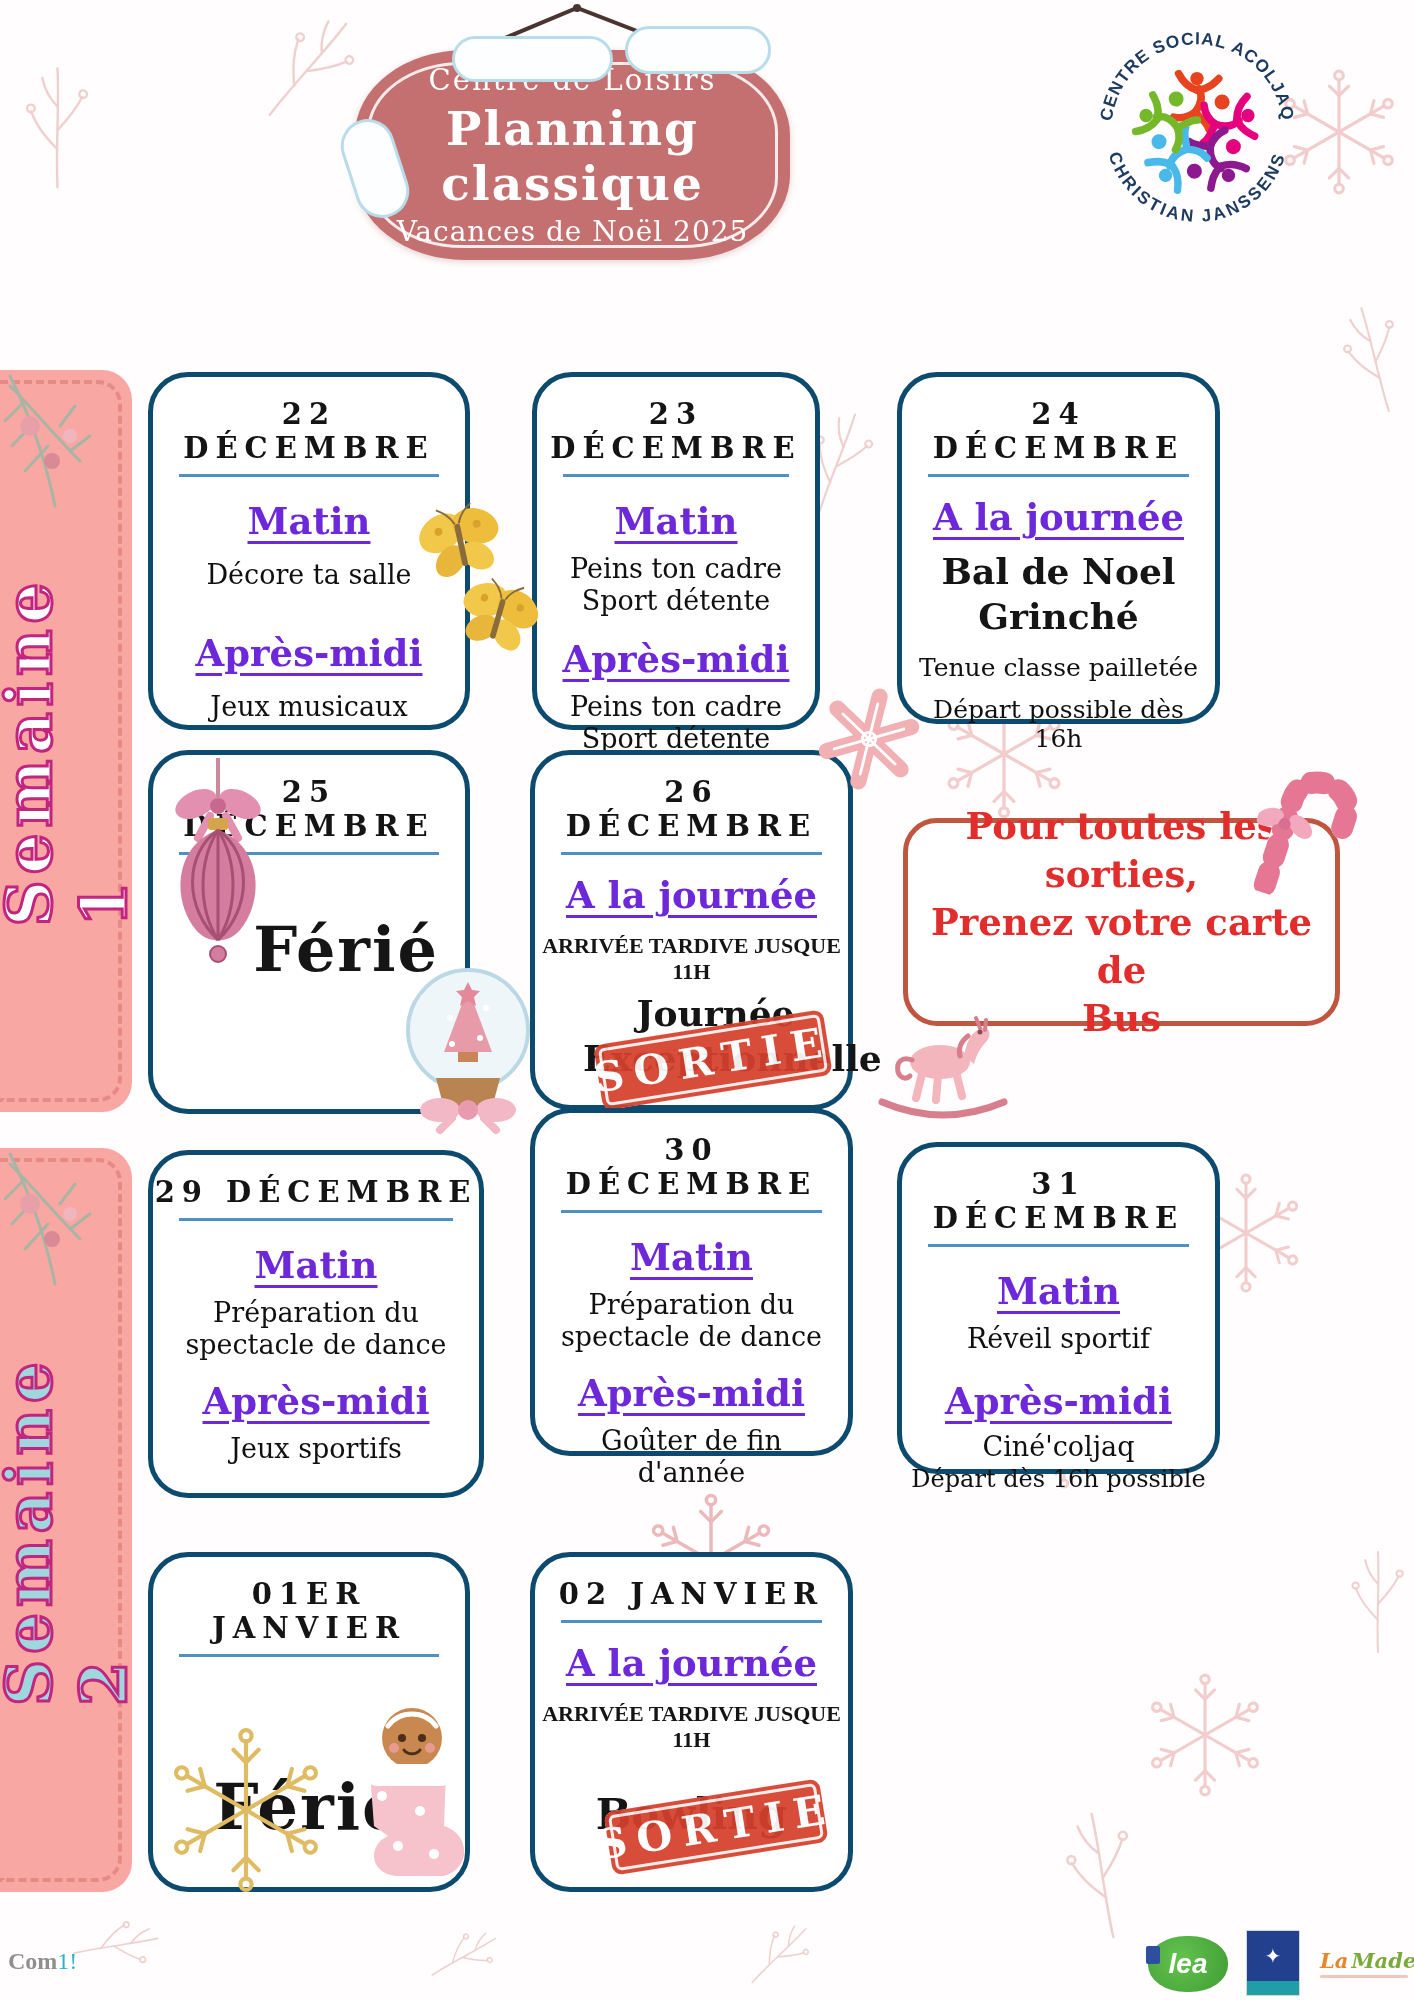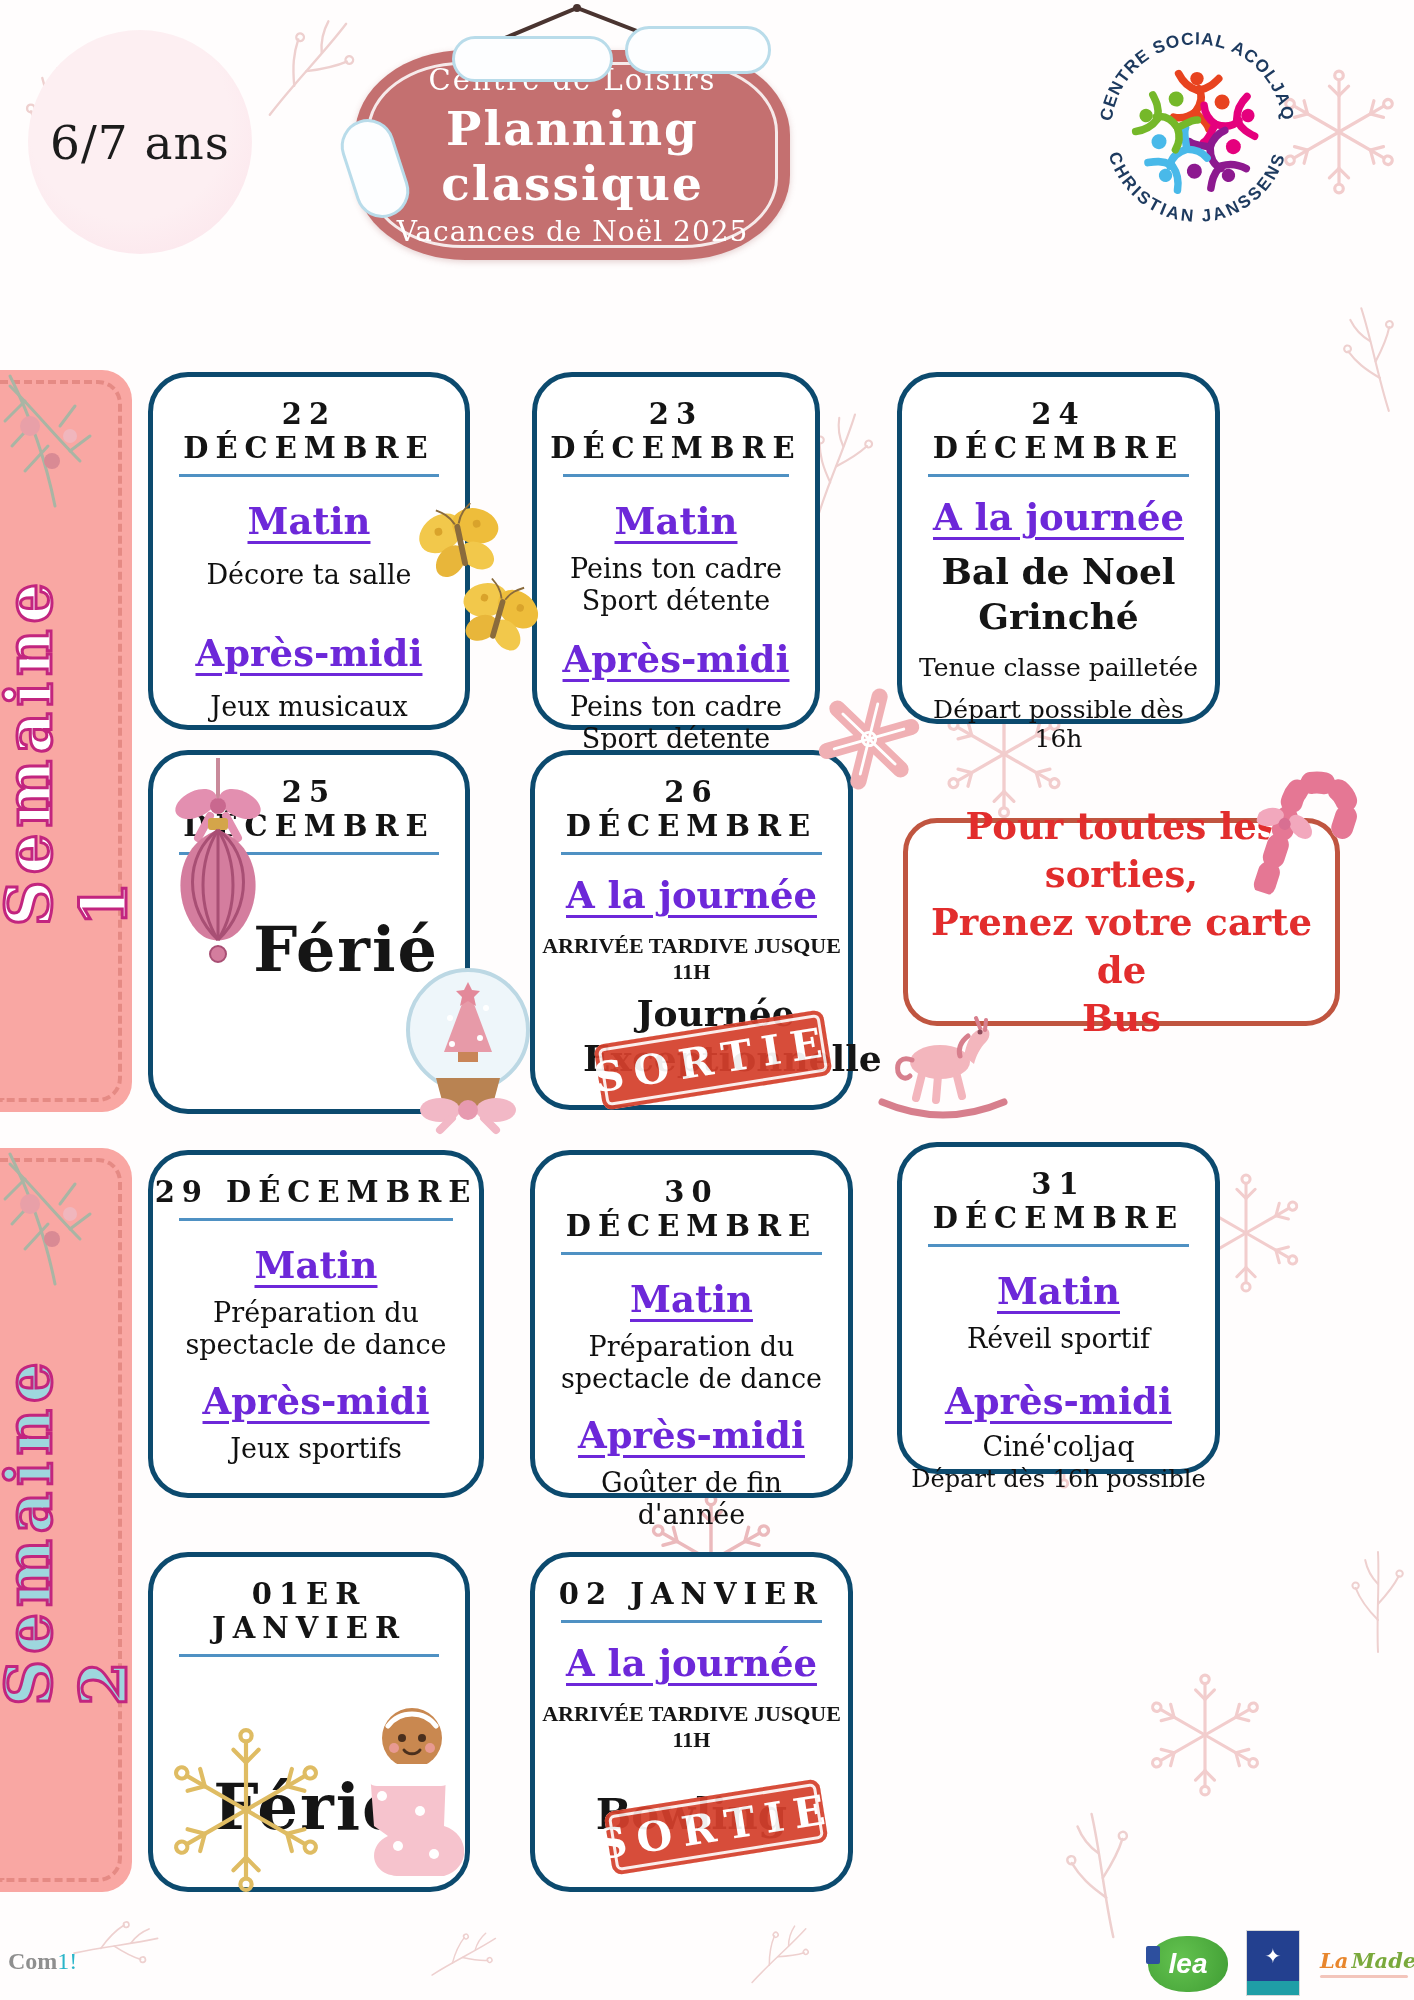--- a/index.html
+++ b/index.html
@@ -209,23 +209,20 @@
   <svg class="deco bgdeco" style="left:1052px;top:1798px;width:100px;height:150px;color:#eed0cf;transform:rotate(-10deg)">
       <use href="#twig"></use>
     </svg>
   <svg class="deco bgdeco" style="left:1338px;top:1530px;width:80px;height:140px;color:#eed0cf">
       <use href="#twig"></use>
     </svg>
   <svg class="deco bgdeco" style="left:345px;top:872px;width:132px;height:132px;color:#f6dadc">
       <use href="#oflake"></use>
     </svg>
 
-  <div class="age-badge">
-    <span>6/7 ans</span>
-  </div>
 
   <svg class="deco" style="left:430px;top:0;width:290px;height:72px;z-index:1">
     <path d="M8,66 L147,8 L282,60" stroke="#4a3430" stroke-width="4" fill="none"></path>
     <circle cx="147" cy="8" r="4" fill="#4a3430"></circle>
   </svg>
 
   <div class="sign">
     <div class="sign-inner"></div>
     <div class="sign-text">
       <div class="sign-line1">Centre de Loisirs</div>
@@ -360,21 +357,21 @@
   <div class="card" style="left:148px;top:1150px;width:336px;height:348px;">
     <div class="card-date">29 DÉCEMBRE</div>
     <div class="date-rule"></div>
     <div class="hwrap"><span class="heading">Matin</span></div>
     <div class="btext">Préparation du
 spectacle de dance</div>
     <div class="hwrap" style="margin-top:8px;"><span class="heading">Après-midi</span></div>
     <div class="btext">Jeux sportifs</div>
   </div>
 
-  <div class="card" style="left:530px;top:1150px;width:323px;height:348px;">
+  <div class="card" style="left:530px;top:1108px;width:323px;height:348px;">
     <div class="card-date">30 DÉCEMBRE</div>
     <div class="date-rule"></div>
     <div class="hwrap"><span class="heading">Matin</span></div>
     <div class="btext">Préparation du
 spectacle de dance</div>
     <div class="hwrap" style="margin-top:8px;"><span class="heading">Après-midi</span></div>
     <div class="btext">Goûter de fin
 d'année</div>
   </div>
 

